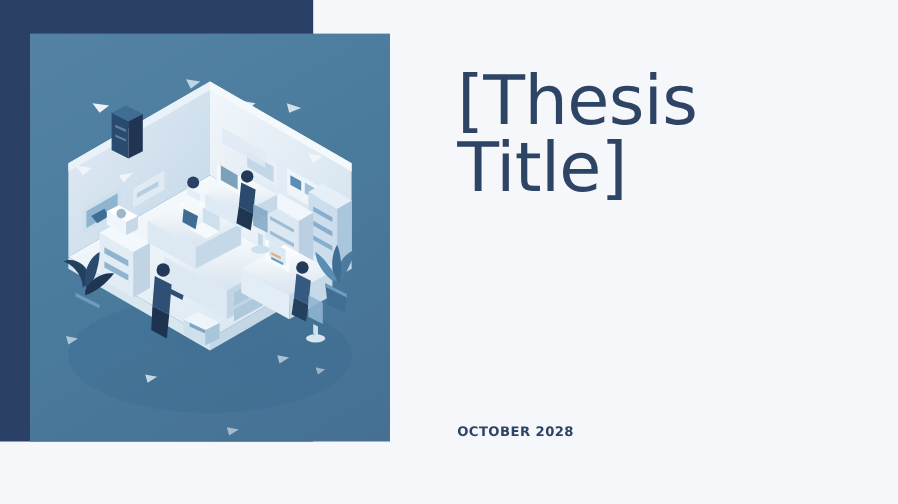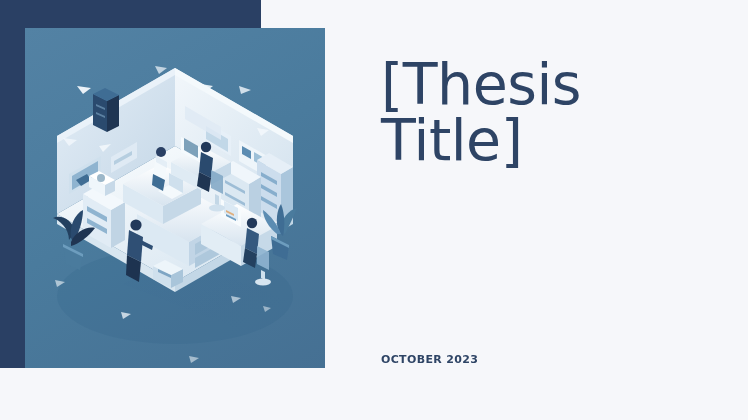--- a/index.html
+++ b/index.html
@@ -312,16 +312,16 @@
         <path d="M164 328 L174 330 L166 335 Z" opacity="0.55"></path>
         <path d="M238 278 L246 280 L240 284 Z" opacity="0.5"></path>
       </g>
     </svg>
   </div>
 
   <div class="content">
     <h1 class="title">[Thesis Title]</h1>
 
 
-    <p class="date">OCTOBER 2023</p>
+    <p class="date">OCTOBER 2028</p>
   </div>
 
 </div>
 
 </body></html>

